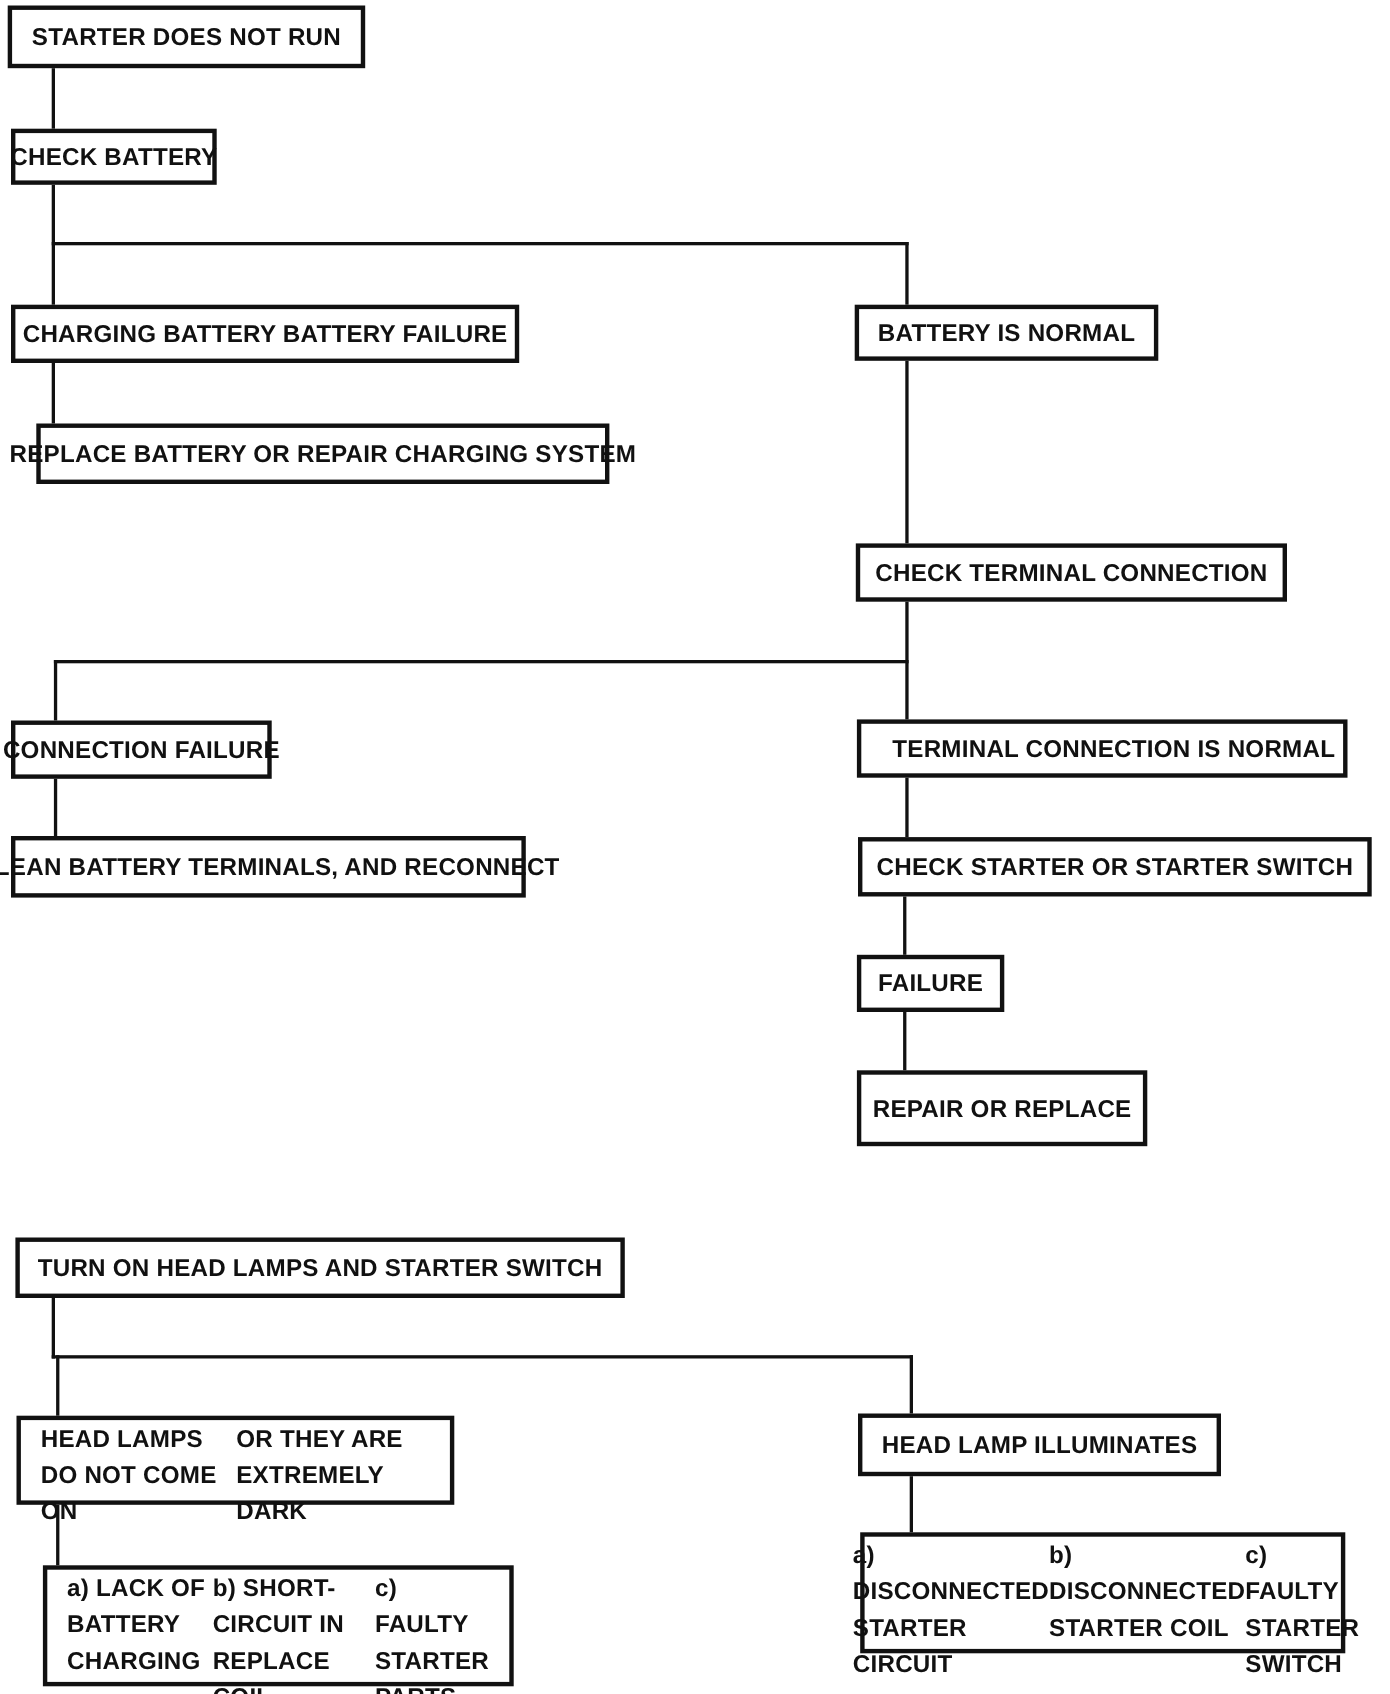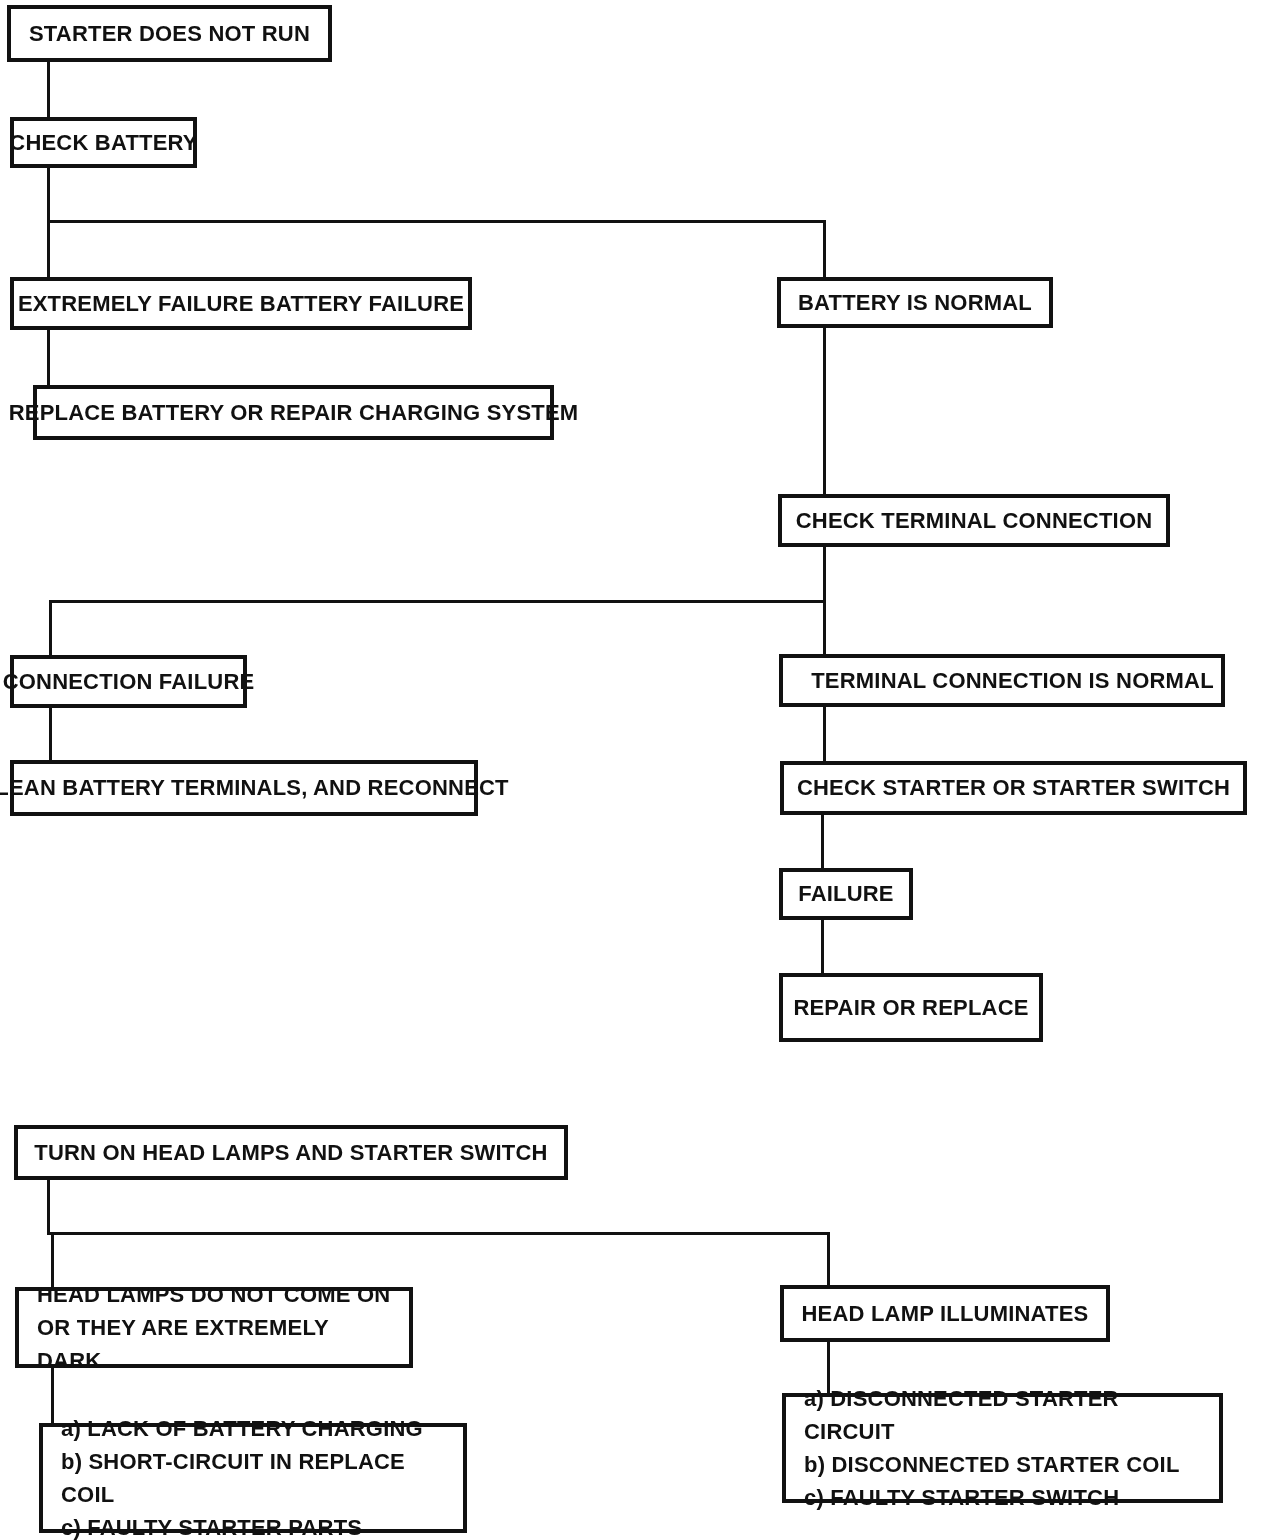--- a/index.html
+++ b/index.html
@@ -28,21 +28,20 @@
     align-items: center;
     justify-content: center;
     white-space: nowrap;
   }
   .node.left {
     justify-content: flex-start;
     padding-left: 18px;
     padding-right: 12px;
   }
   .node.multi {
-    flex-direction: column;
     align-items: flex-start;
     justify-content: center;
     line-height: 1.5;
     white-space: normal;
   }
   .line {
     position: absolute;
     background: #111111;
   }
 </style>
@@ -73,21 +72,21 @@
 
   <div class="node" style="left:7px; top:5px; width:325px; height:57px;">
     <span>STARTER DOES NOT RUN</span>
   </div>
 
   <div class="node" style="left:10px; top:117px; width:187px; height:51px;">
     <span>CHECK BATTERY</span>
   </div>
 
   <div class="node" style="left:10px; top:277px; width:462px; height:53px;">
-    <span>EXTREMELY FAILURE BATTERY FAILURE</span>
+    <span>CHARGING BATTERY BATTERY FAILURE</span>
   </div>
 
   <div class="node" style="left:10px; top:385px; width:521px; height:55px;margin-left:23px;">
     <span>REPLACE BATTERY OR REPAIR CHARGING SYSTEM</span>
   </div>
 
   <div class="node" style="left:777px; top:277px; width:276px; height:51px;">
     <span>BATTERY IS NORMAL</span>
   </div>
 

